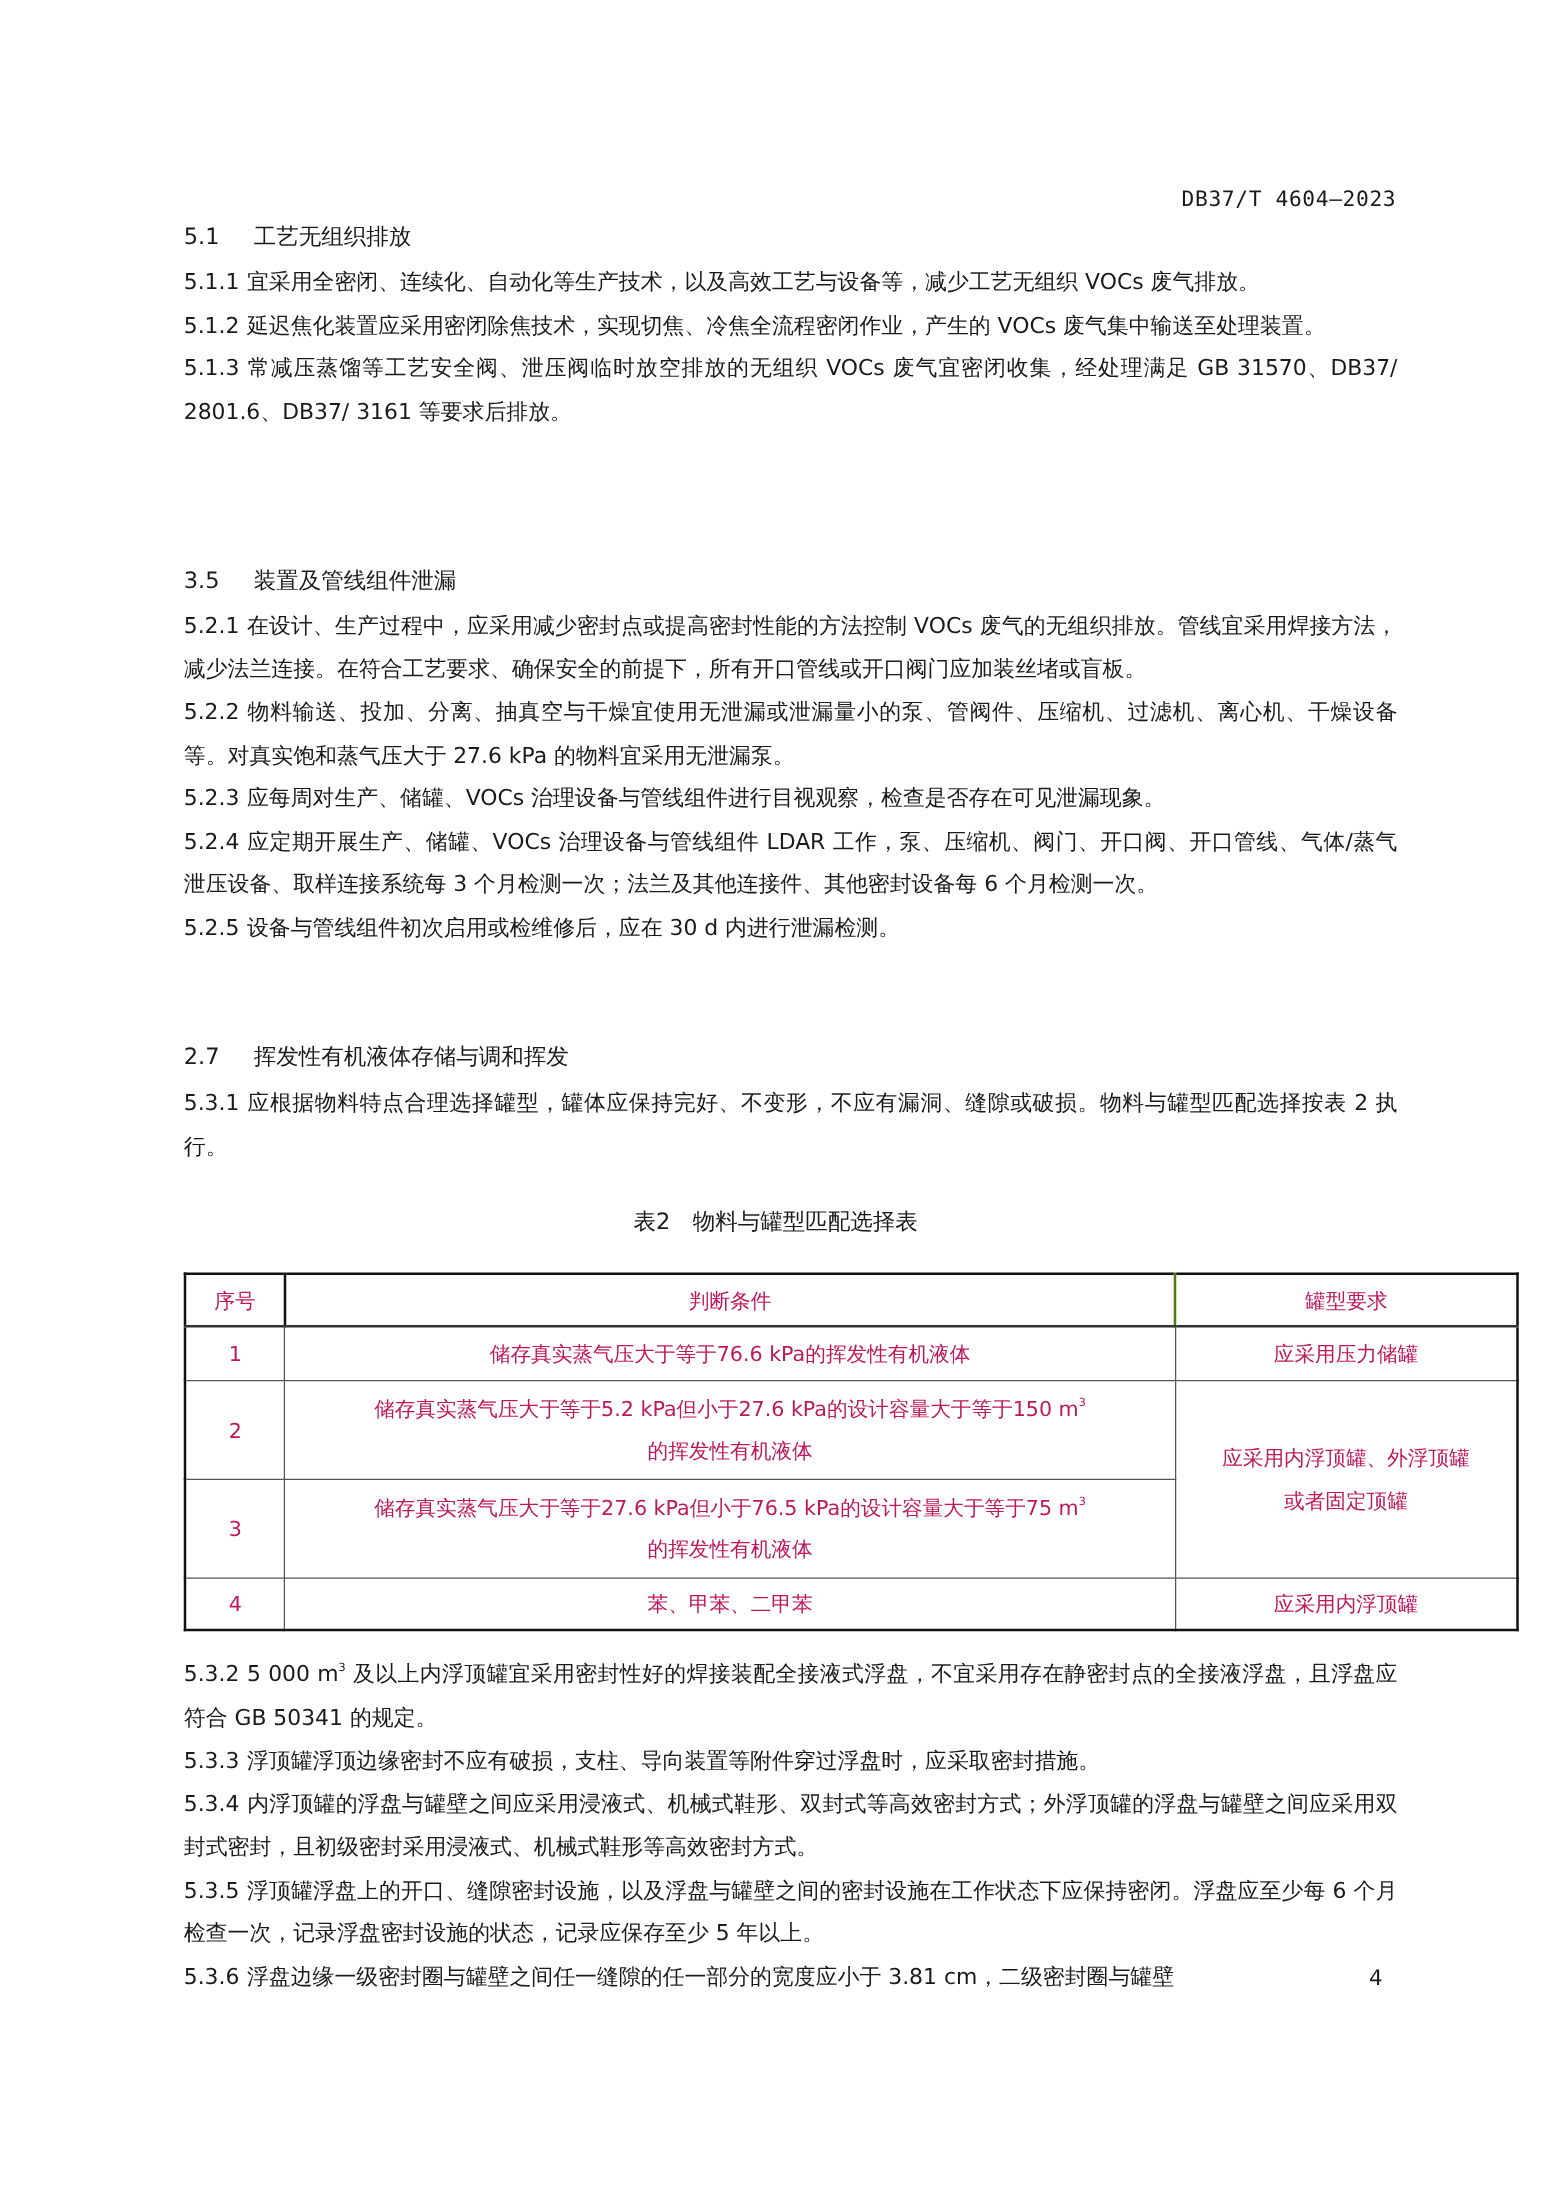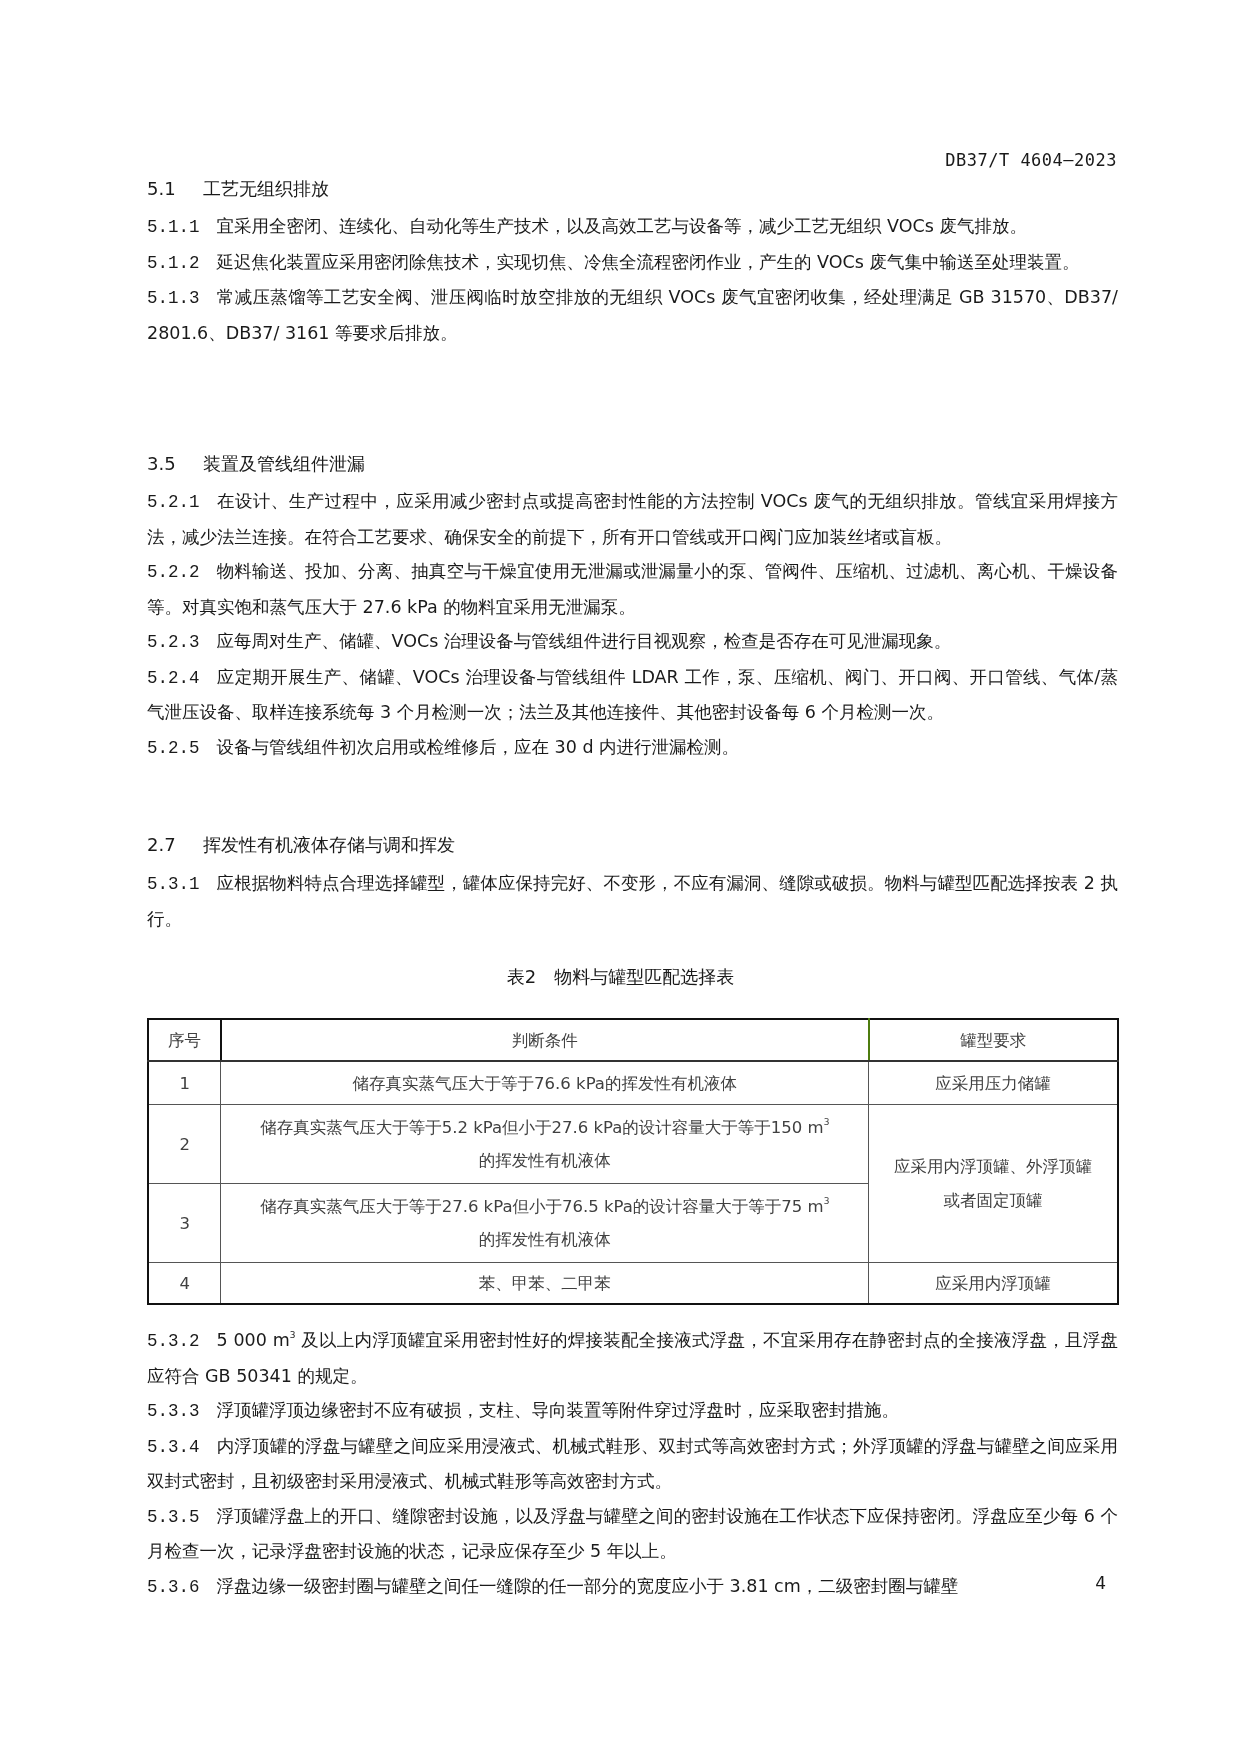--- a/index.html
+++ b/index.html
@@ -6,25 +6,25 @@
   body { width: 1241px; height: 1755px; position: relative; overflow: hidden;
          font-family: "DejaVu Sans", "Liberation Sans", sans-serif; color: #1a1a1a; }
   .page { position: absolute; left: 0; top: 0; width: 1241px; height: 1755px; }
   .std-code { position: absolute; right: 124px; top: 150px; font-size: 17px;
               font-family: "DejaVu Sans Mono", "Liberation Mono", monospace; letter-spacing: 0.5px; }
   .body-text { position: absolute; left: 147px; width: 971px; font-size: 17.5px;
                line-height: 34.5px; text-align: justify; }
   .heading { position: absolute; left: 147px; font-size: 18px; }
   .heading .num { display: inline-block; width: 56px; }
   .para { margin: 0; }
-  .para .num { margin-right: 17px; font-family: Liberation Mono, monospace; }
+  .para .num { margin-right: 6px; }
   .table-caption { position: absolute; left: 0; width: 1241px; top: 965px; text-align: center; font-size: 18px; }
   .table-caption .cap-num { margin-right: 18px; }
-  table.spec { position: absolute; left: 147px; top: 1018px; width: 972px; border-collapse: collapse;
-               font-size: 16.5px; color: #404040; }
+  table.spec { position: absolute; left: 147px; top: 1018px; width: 1068px; border-collapse: collapse;
+               font-size: 16.5px; color: #be185d; }
   table.spec td, table.spec th { border: 1px solid #555; text-align: center; vertical-align: middle;
                font-weight: normal; padding: 0 6px; line-height: 33px; }
   table.spec { border: 2px solid #111; }
   table.spec thead tr th { border-bottom: 2px solid #333; height: 40px; }
   table.spec th.c1 { border-right: 2px solid #111; }
   table.spec th.c2 { border-right: 2px solid #4d7c0f; }
   .c1 { width: 59px; }
   .c2 { width: 636px; }
   .c3 { width: 236px; }
   tr.r1 td { height: 42px; }

